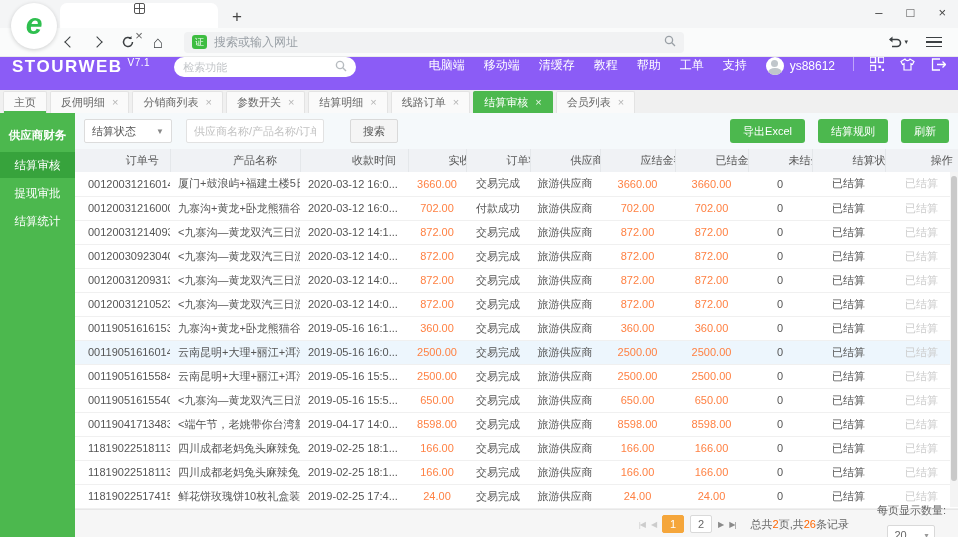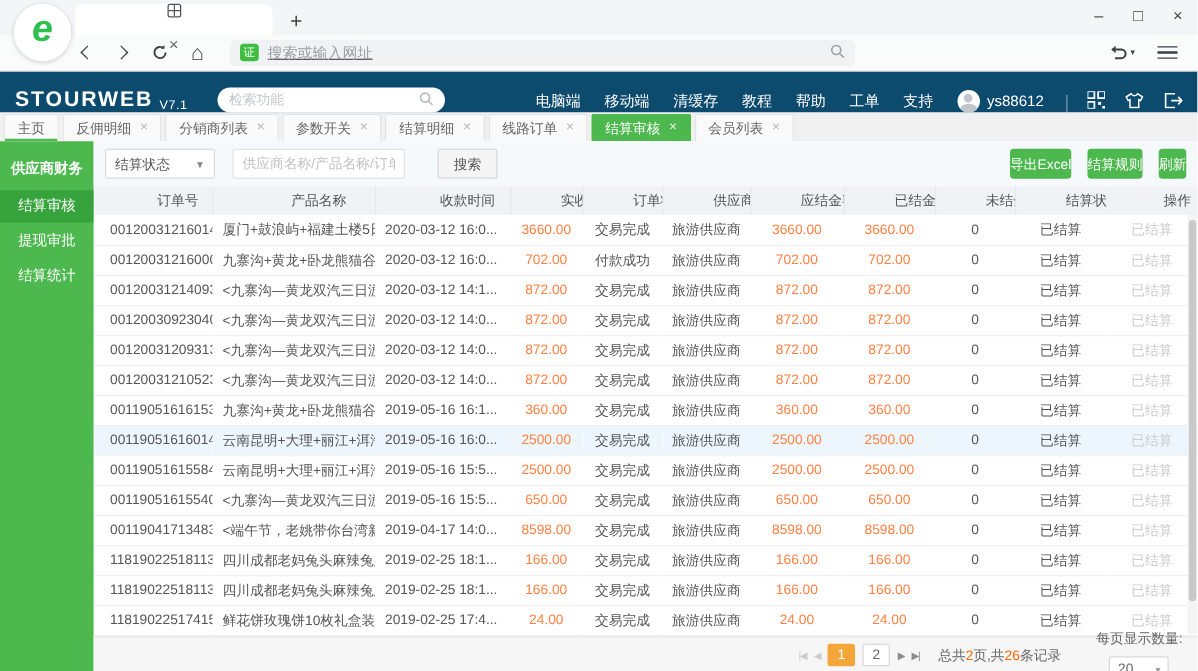--- a/index.html
+++ b/index.html
@@ -22,30 +22,30 @@
   .winctl { position:absolute; right:12px; top:5px; display:flex; gap:24px; color:#444; font-size:13px; }
   .winctl span { cursor:default; }
   .chrome-row2 { height:29px; background:#fafbfb; display:flex; align-items:center; padding:0 10px 0 56px; gap:6px; border-bottom:1px solid #e9eaea; }
   .navic { width:24px; height:22px; display:flex; align-items:center; justify-content:center; color:#3c4043; }
   .chev { width:8px; height:8px; border-left:1.8px solid #3c4043; border-bottom:1.8px solid #3c4043; }
   .chev.back { transform:rotate(45deg); margin-left:3px; }
   .chev.fwd  { transform:rotate(-135deg); margin-right:3px; }
   .home-g { font-size:17px; line-height:1; }
   .addrbar { flex:0 0 500px; width:500px; height:21px; background:#f1f2f3; border-radius:4px; display:flex; align-items:center; padding:0 8px; gap:7px; margin-left:8px; }
   .addr-badge { background:#3ebd41; color:#fff; font-size:9px; line-height:14px; padding:0 3px; border-radius:3px; flex:none; }
-  .addrbar input { border:none; background:transparent; outline:none; flex:1; font-size:12px; color:#555; font-family:inherit;text-decoration:underline; }
+  .addrbar input { border:none; background:transparent; outline:none; flex:1; font-size:12px; color:#555; font-family:inherit; }
   .addrbar input::placeholder { color:#9aa0a6; }
   .tool-right { margin-left:auto; display:flex; align-items:center; gap:18px; padding-right:6px; }
   .undo-wrap { display:flex; align-items:center; gap:2px; color:#3c4043; }
   .caret-s { font-size:7px; color:#3c4043; }
   .burger { width:16px; height:11px; display:flex; flex-direction:column; justify-content:space-between; }
   .burger i { height:1.8px; background:#3c4043; display:block; }
 
   
-  .appbar { height:33px; background:#0c4a6e; display:flex; align-items:flex-end; padding:0 12px; color:#fff; }
+  .appbar { height:33px; background:#8b5cf6; display:flex; align-items:flex-start; padding:0 12px; color:#fff; }
   .ab-logo { font-weight:bold; font-size:17px; letter-spacing:1.5px; }
   .ab-ver { font-size:10px; margin-left:5px; letter-spacing:.5px; }
   .ab-search { margin-left:24px; width:182px; height:20px; background:#fff; border-radius:10px; display:flex; align-items:center; padding:0 9px; }
   .ab-search input { border:none; outline:none; flex:1; font-size:11px; color:#555; background:transparent; font-family:inherit; }
   .ab-search input::placeholder { color:#c3c6c9; }
   .ab-menu { margin-left:auto; display:flex; align-items:center; gap:19px; font-size:12px; }
   .abm { cursor:pointer;font-family:Liberation Mono, monospace; }
   .ab-user { display:flex; align-items:center; gap:6px; margin-left:19px; }
   .avatar { width:18px; height:18px; border-radius:50%; background:#fff; position:relative; overflow:hidden; }
   .avatar::before { content:""; position:absolute; left:5.5px; top:3px; width:7px; height:7px; border-radius:50%; background:#c0c6cb; }
@@ -73,21 +73,21 @@
 
   .filterbar { height:36px; background:#f5f9fb; display:flex; align-items:center; padding:0 9px; flex:none; }
   .f-select { width:88px; height:24px; background:#fff; border:1px solid #dcdcdc; border-radius:2px; display:flex;
               align-items:center; justify-content:space-between; padding:0 7px; font-size:11px; color:#555; cursor:pointer; }
   .f-select .cv { font-size:8px; color:#888; }
   .f-input { width:138px; height:24px; border:1px solid #e2e2e2; border-radius:2px; margin-left:14px; font-size:11px; padding:0 7px; color:#555; outline:none; font-family:inherit; }
   .f-input::placeholder { color:#c2c2c2; }
   .f-btn { width:48px; height:24px; margin-left:26px; background:#f5f5f5; border:1px solid #d9d9d9; border-radius:2px;
            font-size:11px; color:#555; display:flex; align-items:center; justify-content:center; cursor:pointer; }
   .f-spacer { flex:1; }
-  .g-btn { height:24px; padding:0 0; background:#4cb84e; color:#fff; border:none; border-radius:3px; font-size:11px;
+  .g-btn { height:24px; padding:0 13px; background:#4cb84e; color:#fff; border:none; border-radius:3px; font-size:11px;
            margin-left:13px; display:flex; align-items:center; cursor:pointer; font-family:inherit; }
 
   table.grid { width:100%; border-collapse:collapse; table-layout:fixed; flex:none; }
   .grid col.w0{width:95px;} .grid col.w1{width:130px;} .grid col.w2{width:108px;} .grid col.w3{width:58px;}
   .grid col.w4{width:64px;} .grid col.w5{width:70px;} .grid col.w6{width:75px;} .grid col.w7{width:73px;}
   .grid col.w8{width:64px;} .grid col.w9{width:73px;} .grid col.w10{width:73px;}
   .grid th { height:23px; background:#f0f2f5; font-size:11px; font-weight:normal; color:#555; border-left:1px solid #e4e7ea; white-space:nowrap; overflow:hidden;padding-left:40px; }
   .grid th:first-child { border-left:none; }
   .grid td { height:24px; font-size:11px; color:#555; text-align:center; border-bottom:1px solid #f0f0f0;
              white-space:nowrap; overflow:hidden; padding:0 4px; }

